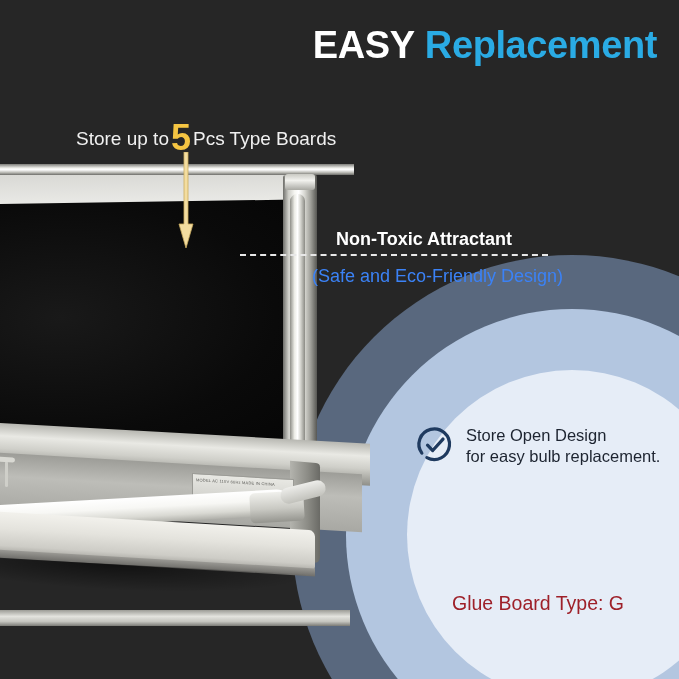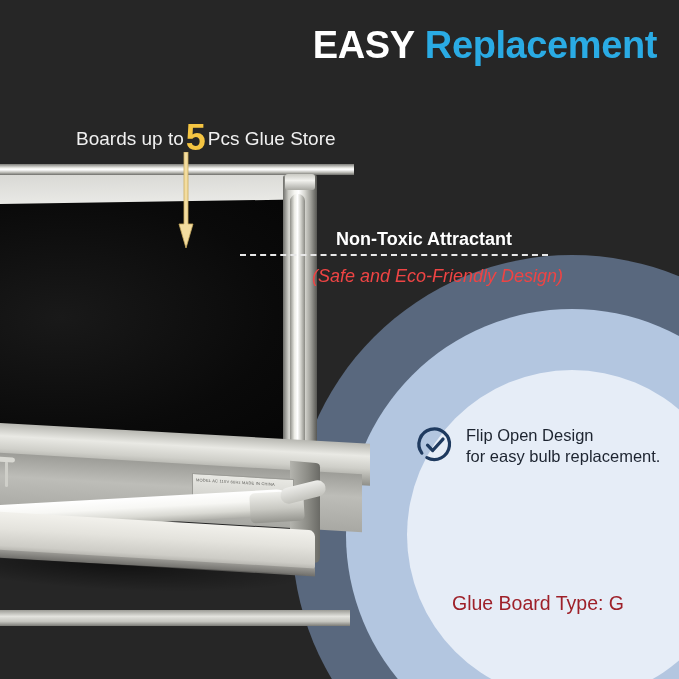--- a/index.html
+++ b/index.html
@@ -273,23 +273,22 @@
     font-size: 18px;
     color: #ffffff;
     white-space: nowrap;
     font-weight: bold;
   }
   #label-ecofriendly {
     position: absolute;
     left: 312px;
     top: 266px;
     font-size: 18px;
-    color: #ef4444;
-    white-space: nowrap;
-    font-style: italic;
+    color: #3b82f6;
+    white-space: nowrap;
   }
 
   
   #callout {
     position: absolute;
     left: 414px;
     top: 424px;
     width: 265px;
   }
   .bullet {
@@ -360,40 +359,40 @@
       <div id="base-front-edge"></div>
       <div id="base-shadow"></div>
     </div>
   </div>
 
   <div id="heading">
     <span id="heading-easy">EASY</span><span>&nbsp;</span><span id="heading-replacement">Replacement</span>
   </div>
 
   <div id="store-line">
-    <span>Boards up to</span><span id="store-count">5</span><span>Pcs Glue Store</span>
+    <span>Store up to</span><span id="store-count">5</span><span>Pcs Type Boards</span>
   </div>
 
   <svg id="arrow-down" viewBox="0 0 16 96">
     <path d="M6 0 h4 v72 h5 L8 96 L1 72 h5 z" fill="#f3dda0" stroke="#c9ab5e" stroke-width="0.8"></path>
   </svg>
 
   <div id="dashed-divider"></div>
 
   <div id="label-nontoxic">Non-Toxic Attractant</div>
   <div id="label-ecofriendly">(Safe and Eco-Friendly Design)</div>
 
   <div id="callout">
 
     <div class="bullet">
       <svg class="bullet-icon" viewBox="0 0 44 44">
         <path d="M8.2 30.5 A16 16 0 1 1 13.5 35.2" fill="none" stroke="#1f3a5f" stroke-width="3.4" stroke-linecap="round"></path>
         <path d="M14.2 22.2 L19.6 27.8 L30.4 15.8" fill="none" stroke="#1f3a5f" stroke-width="3.4" stroke-linecap="round" stroke-linejoin="round"></path>
       </svg>
-      <div class="bullet-text">Flip Open Design
+      <div class="bullet-text">Store Open Design
 for easy bulb replacement.</div>
     </div>
 
   </div>
 
   <div id="glue-board-type">Glue Board Type: G</div>
 
 </div>
 
 </body></html>

